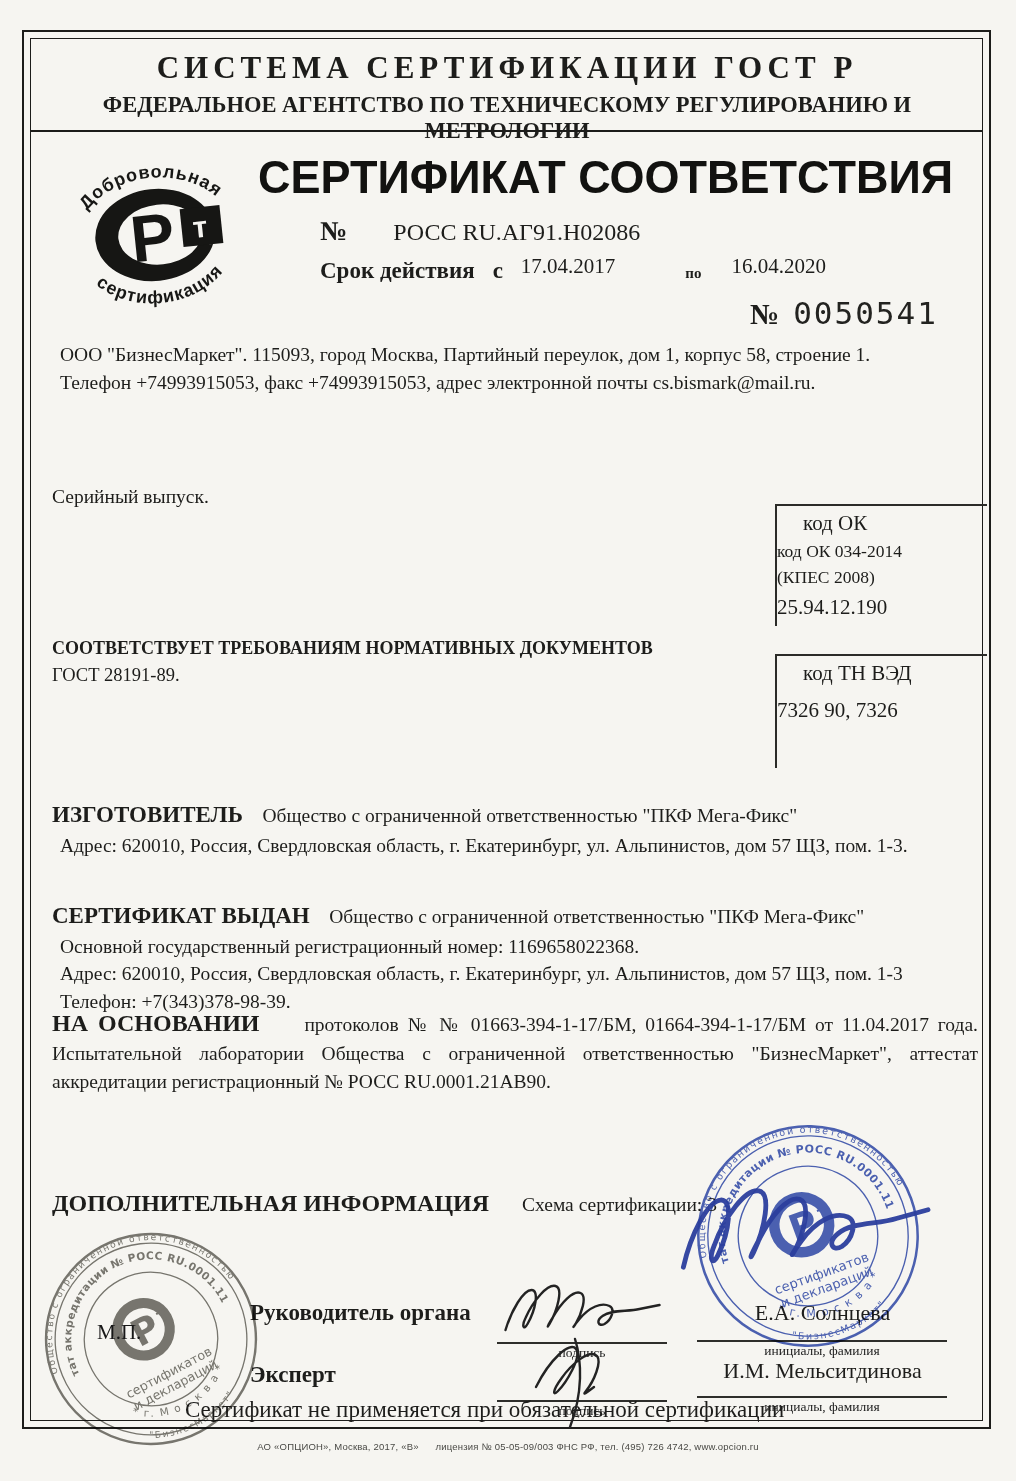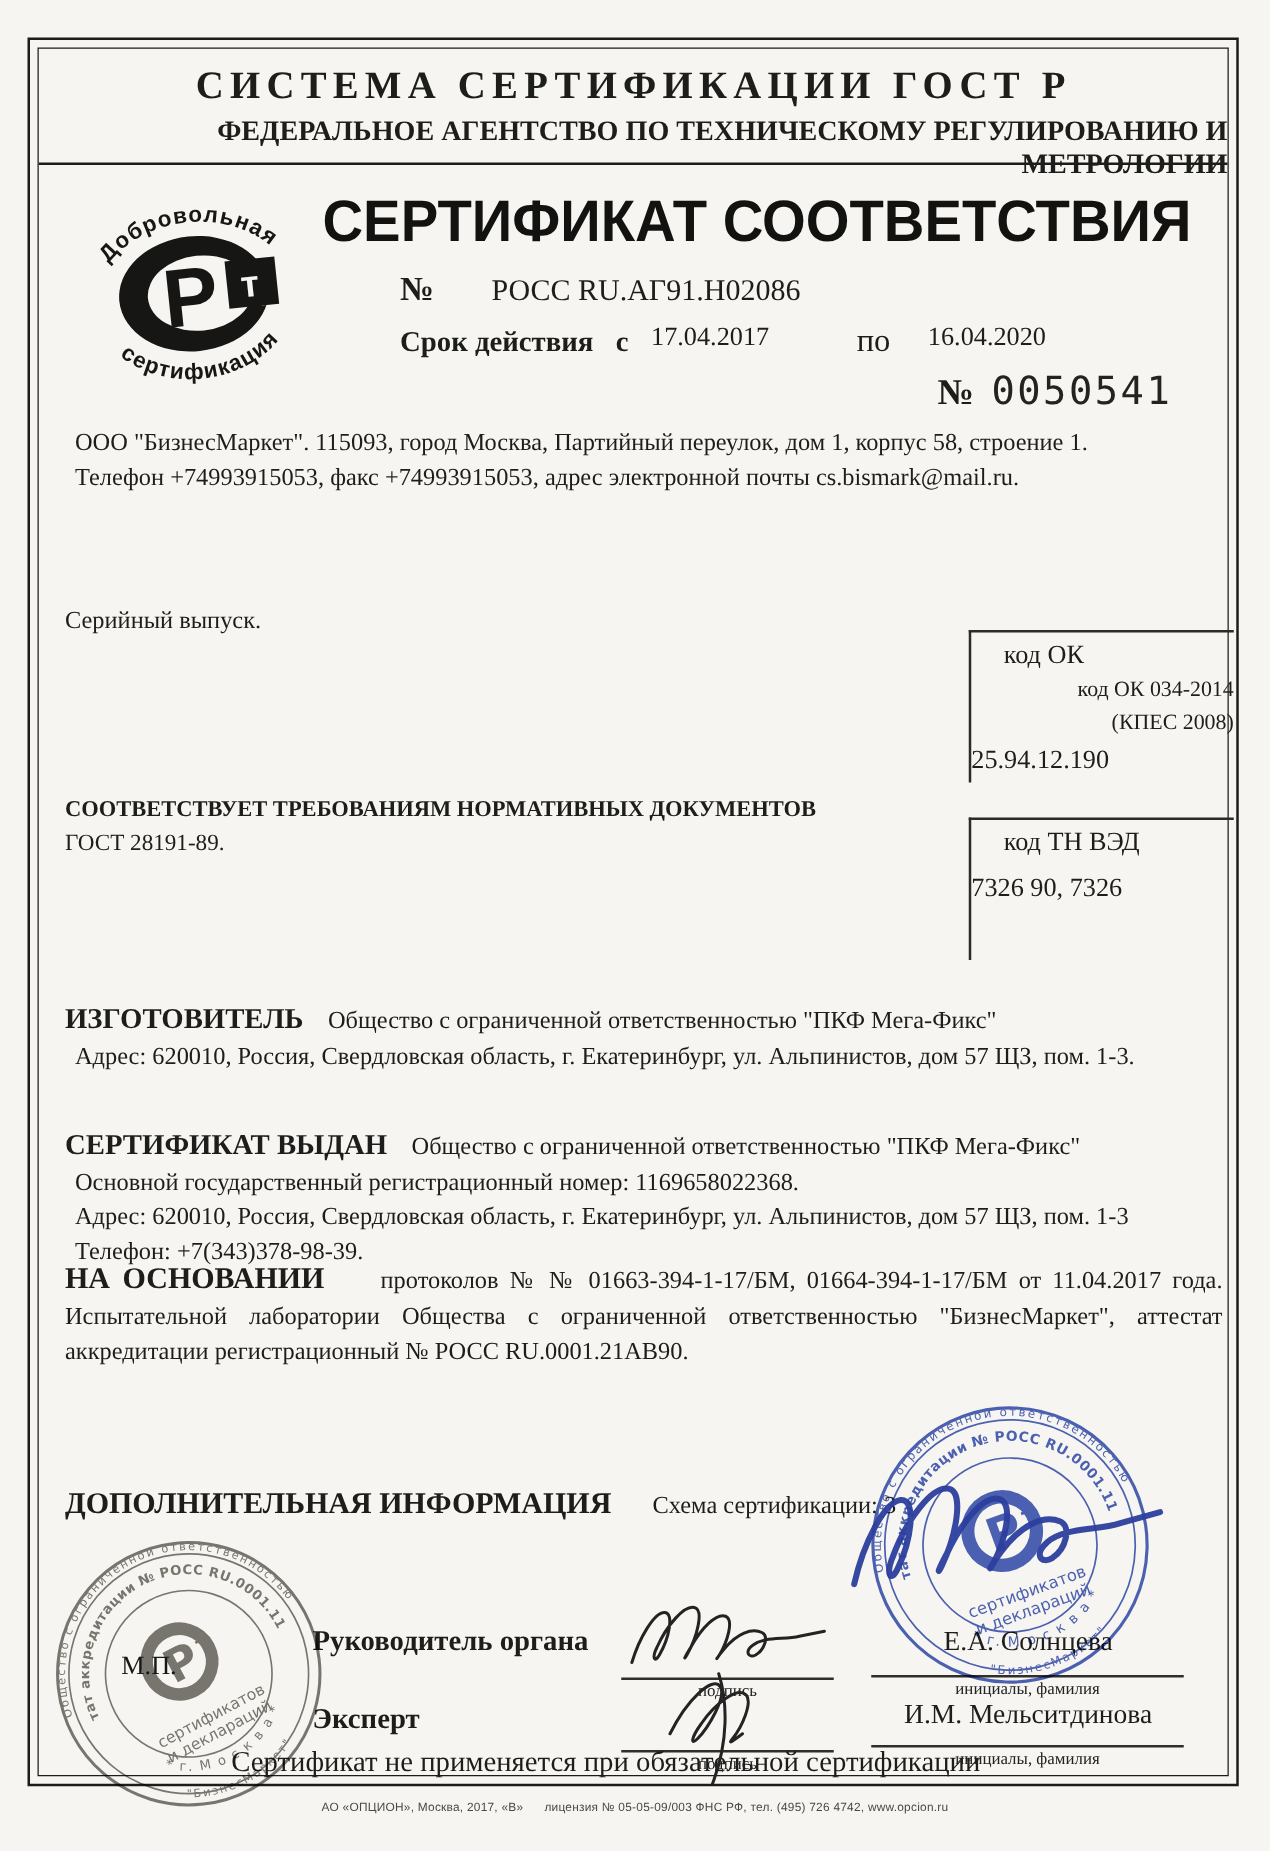--- a/index.html
+++ b/index.html
@@ -10,38 +10,38 @@
   }
   
   .frame-outer{position:absolute;left:22px;top:30px;width:969px;height:1399px;
     border:2.5px solid #1c1c1a;box-sizing:border-box;}
   .frame-inner{position:absolute;left:30px;top:38px;width:953px;height:1383px;
     border:1.5px solid #1c1c1a;box-sizing:border-box;}
   .header-rule{position:absolute;left:31px;top:130px;width:951px;height:2px;background:#1c1c1a;}
 
   .hdr-sys{position:absolute;left:32px;top:50px;width:950px;text-align:center;
     font-size:31px;font-weight:bold;letter-spacing:5px;}
-  .hdr-agency{position:absolute;left:32px;top:92px;width:950px;text-align:right;
+  .hdr-agency{position:absolute;left:32px;top:92px;width:950px;text-align:center;
     font-size:22.5px;font-weight:bold;letter-spacing:0;}
 
   .logo{position:absolute;left:60px;top:146px;width:190px;height:175px;transform:rotate(-6deg);}
 
   .doc-title{position:absolute;left:258px;top:150px;width:740px;
     font-family:"Liberation Sans",sans-serif;font-weight:bold;font-size:45px;
     letter-spacing:0px;color:#121210;transform:scaleY(1.04);transform-origin:left top;}
 
   .num-row{position:absolute;left:320px;top:216px;}
   .no-sign{font-size:27px;font-weight:bold;}
   .cert-no{font-size:24px;margin-left:42px;}
 
   .validity-row{position:absolute;left:320px;top:258px;white-space:nowrap;}
   .v-label{font-size:23px;font-weight:bold;}
   .v-c{font-size:23px;font-weight:bold;margin-left:14px;}
   .v-date{font-size:21px;margin-left:14px;position:relative;top:-5px;}
-  .v-po{font-size:26px;font-weight:normal;margin-left:66px;}
+  .v-po{font-size:15px;font-weight:bold;margin-left:66px;}
   .v-date2{font-size:21px;margin-left:26px;position:relative;top:-5px;}
 
   .blank-no{position:absolute;left:750px;top:295px;white-space:nowrap;}
   .blank-no-sign{font-size:29px;font-weight:bold;}
   .blank-no-digits{font-family:"DejaVu Sans Mono",monospace;font-size:31px;
     letter-spacing:2px;margin-left:10px;color:#232320;}
 
   .sec{position:absolute;line-height:1.42;font-size:19.5px;}
   .sec b.h{font-size:23px;font-weight:bold;}
   .sec b.h2{font-size:24px;font-weight:bold;}
@@ -55,21 +55,21 @@
   .issued{left:52px;top:900px;width:918px;}
   .basis{left:52px;top:1006px;width:926px;text-align:justify;}
   .additional{left:52px;top:1186px;width:918px;}
   .additional .scheme{margin-left:28px;font-size:19.5px;}
 
   .codebox{position:absolute;box-sizing:border-box;
     border-top:2px solid #2b2b28;border-left:2px solid #2b2b28;}
   .okbox{left:775px;top:504px;width:212px;height:122px;}
   .tnbox{left:775px;top:654px;width:212px;height:114px;}
   .codebox .lbl{font-size:21px;margin:5px 0 0 26px;}
-  .codebox .c{text-align:right;font-size:17.5px;margin-top:5px;padding-left:38px;}
+  .codebox .c{text-align:left;font-size:17.5px;margin-top:5px;}
   .codebox .cv{text-align:left;font-size:21px;margin-top:7px;}
   .tnbox .cv{margin-top:12px;}
 
   
   .role{position:absolute;font-size:23px;font-weight:bold;}
   .sig-line{position:absolute;border-top:2px solid #2e2e2b;}
   .cap{position:absolute;font-size:13.5px;text-align:center;color:#222;}
   .sig-name{position:absolute;font-size:22px;text-align:center;}
   .sig-svg{position:absolute;}
 

